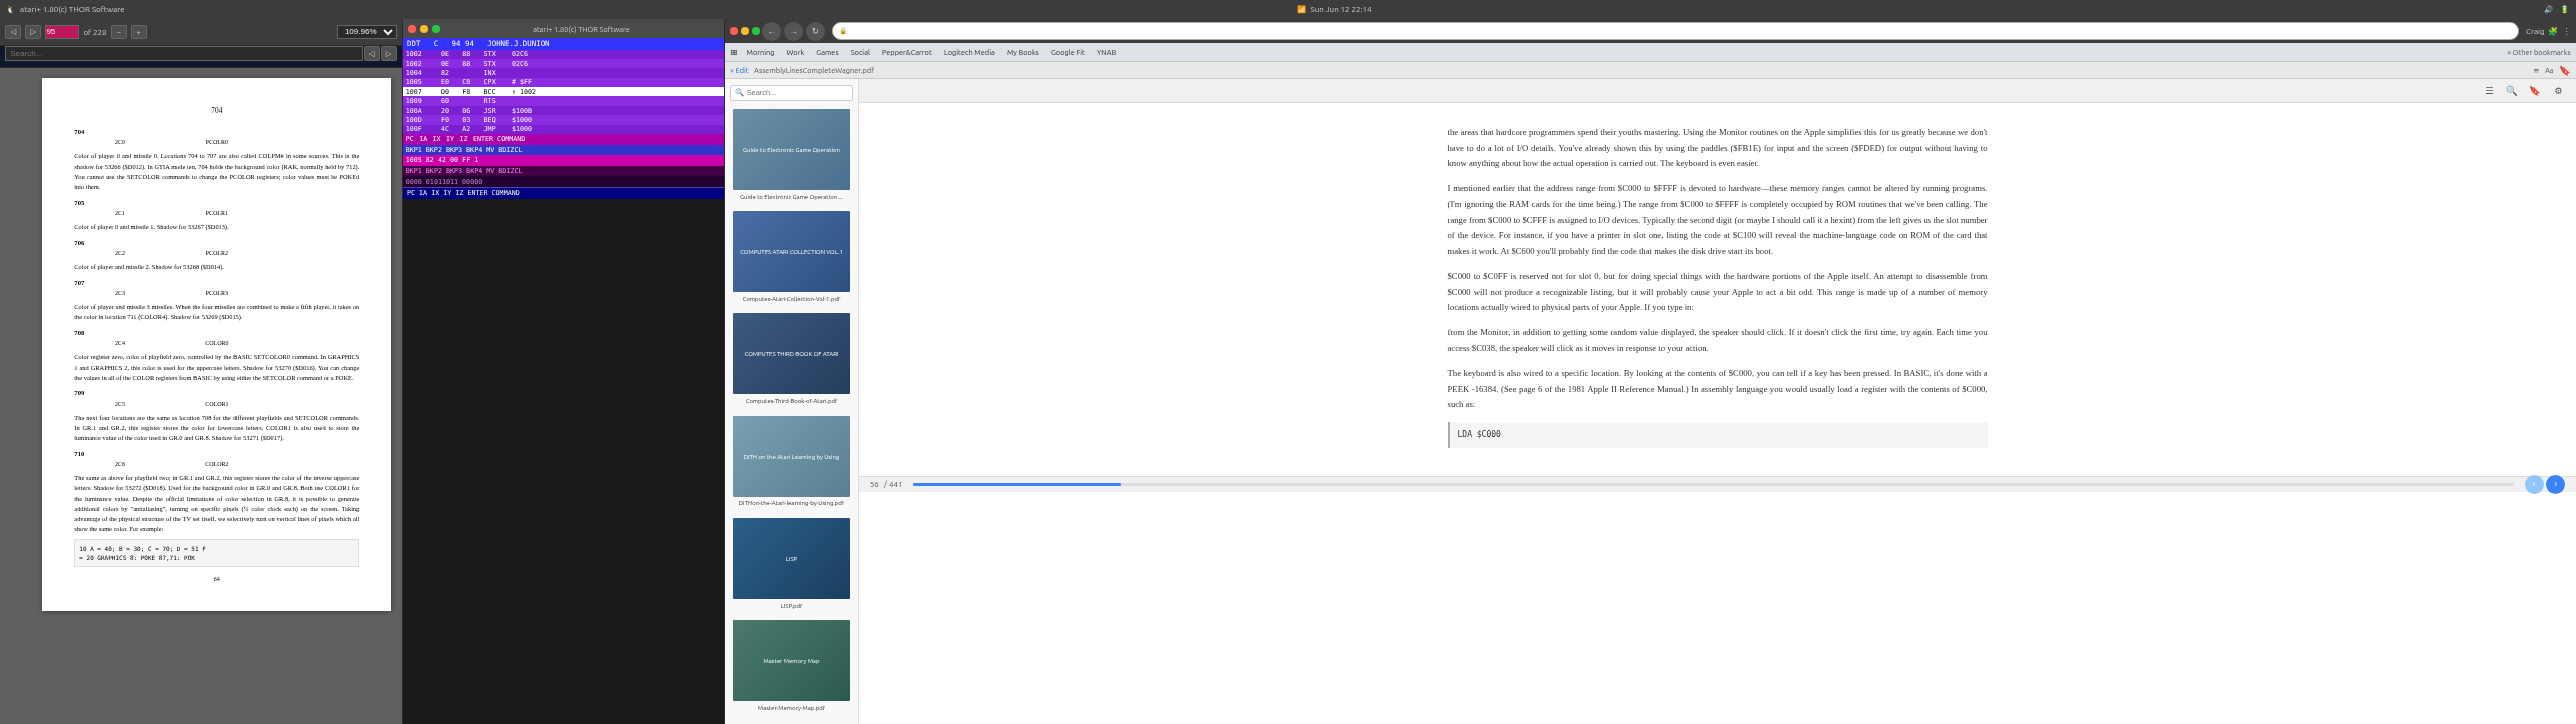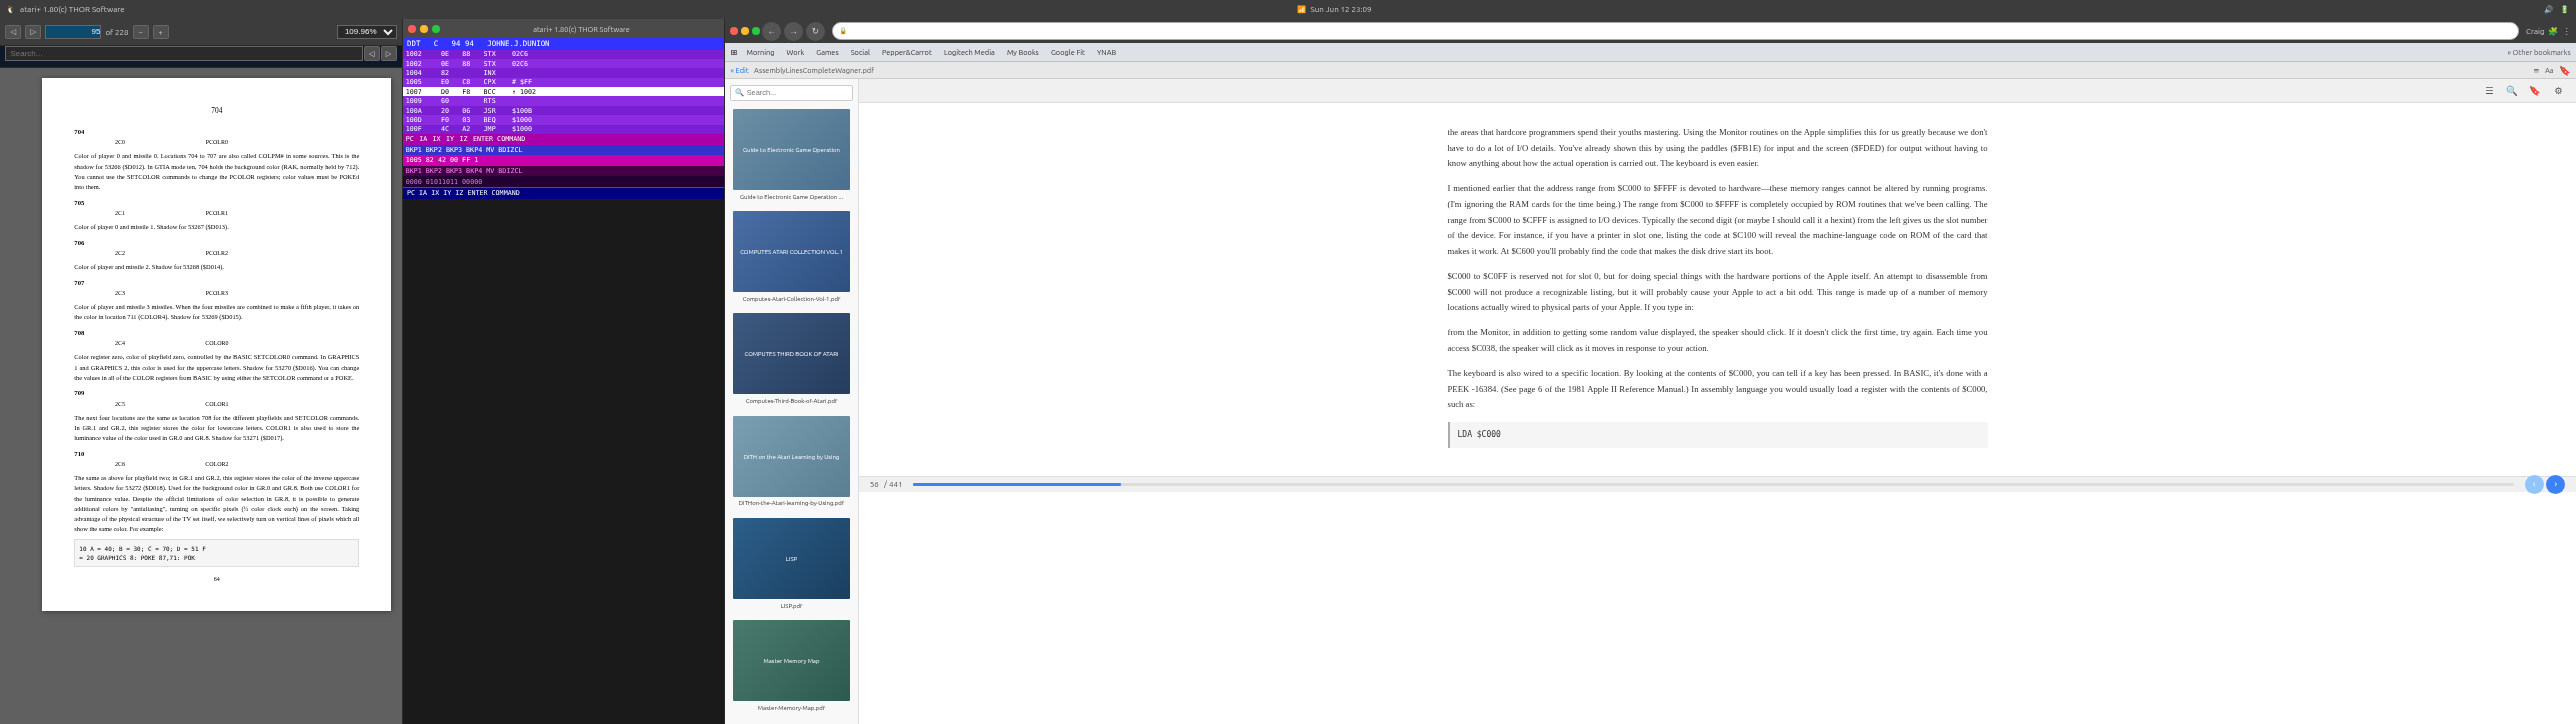--- a/index.html
+++ b/index.html
@@ -88,27 +88,27 @@
       border: 0.7px solid #666;
       border-radius: 1.3px;
       color: #ccc;
       font-size: 7.4px;
       display: flex;
       align-items: center;
       justify-content: center;
       cursor: pointer;
     }
     #pdf-page-input {
-      width: 56px;
+      width: 34px;
       height: 14.8px;
-      background: #0c4a6e;
+      background: #be185d;
       border: 0.7px solid #666;
       color: #eee;
       font-size: 8px;
-      text-align: right;
+      text-align: left;
     }
     #pdf-page-total {
       color: #ccc;
       font-size: 8px;
     }
     #pdf-zoom-control {
       margin-left: auto;
       display: flex;
       align-items: center;
       gap: 2.7px;
@@ -584,21 +584,21 @@
 </head>
 <body>
 
 <div id="system-bar">
   <div id="system-bar-left">
     <span class="sys-icon">🐧</span>
     <span>atari+ 1.80(c) THOR Software</span>
   </div>
   <div id="system-bar-center">
     <span class="sys-icon">📶</span>
-    <span>Sun Jun 12 23:09</span>
+    <span>Sun Jun 12 22:14</span>
   </div>
   <div id="system-bar-right">
     <span class="sys-icon">🔊</span>
     <span class="sys-icon">🔋</span>
   </div>
 </div>
 
 <div id="main-area">
 
   <div id="left-panel">

